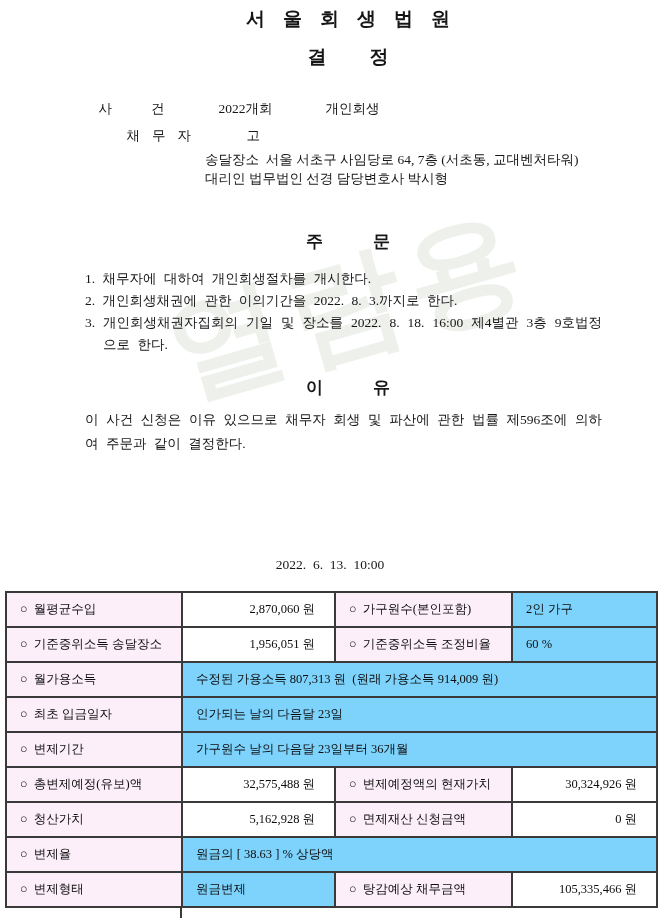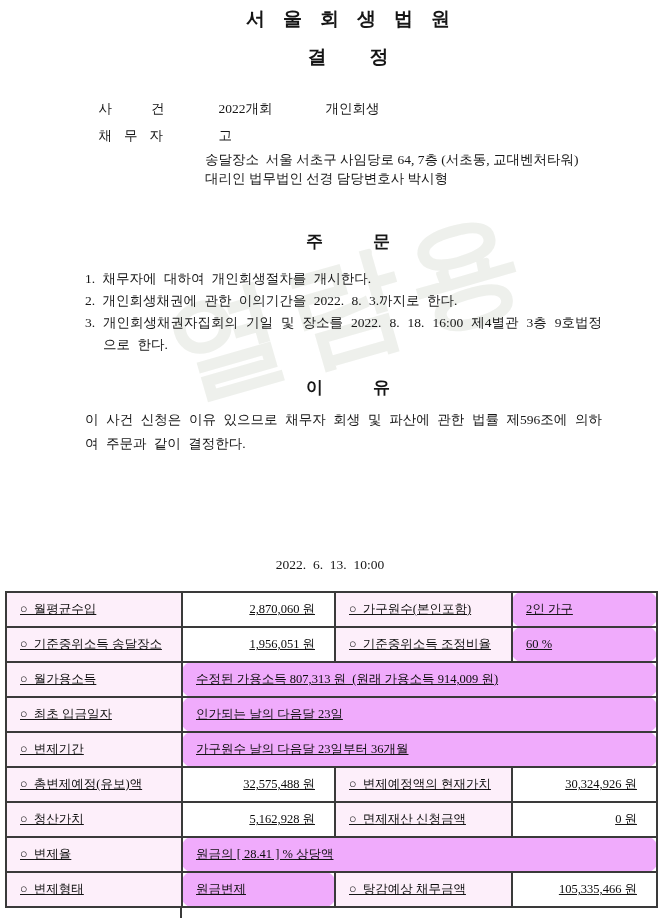--- a/index.html
+++ b/index.html
@@ -22,46 +22,46 @@
   .doc-type span{font-size:19px;font-weight:bold;letter-spacing:43px;margin-right:-43px;}
   .order-heading{top:230px;}
   .reason-heading{top:376px;}
   .order-heading span,.reason-heading span{font-size:17px;font-weight:bold;letter-spacing:50px;margin-right:-50px;}
 
   .case-row{position:absolute;left:85px;font-size:13.5px;white-space:pre;}
   .row-case{top:84px;}
   .row-debtor{top:111px;}
   .field-label{display:inline-block;width:120px;vertical-align:bottom;}
   .ls-case{letter-spacing:39px;}
-  .ls-debtor{letter-spacing:12px;}
+  .ls-debtor{letter-spacing:12px;margin-left:28px;}
   .case-type{margin-left:53px;margin-top:32px;}
 
   .service{position:absolute;left:205px;top:150px;font-size:13.5px;line-height:19px;}
   .service div{white-space:pre;}
 
   .order-list{position:absolute;left:85px;top:268px;width:517px;font-size:13.5px;line-height:22px;
     text-align:justify;word-break:break-all;word-spacing:4px;}
   .order-item{padding-left:18px;text-indent:-18px;}
 
   .reason-body{position:absolute;left:85px;top:408px;width:517px;font-size:13.5px;line-height:24px;
     text-align:justify;word-break:break-all;word-spacing:4px;}
 
   .datetime{position:absolute;top:557px;left:0;right:0;text-align:center;font-size:13.5px;white-space:pre;}
 
   .watermark{position:absolute;left:165px;top:228px;font-size:115px;font-weight:bold;
     color:rgba(150,160,138,0.16);transform:rotate(-16deg);letter-spacing:8px;white-space:pre;
     pointer-events:none;z-index:0;}
 
   table.fin{position:absolute;left:5px;top:591px;width:651px;border-collapse:collapse;table-layout:fixed;
-    font-size:12.5px;z-index:1;background:#fff;text-decoration:underline;}
+    font-size:12.5px;z-index:1;background:#fff;}
   table.fin td{border:2px solid var(--border_col);height:33px;vertical-align:middle;overflow:hidden;
     white-space:pre;color:#0d0d0d;}
   td.lbl{background:var(--label_bg);text-align:left;padding:0 4px 0 13px;}
   td.num{background:#fff;text-align:right;padding:0 19px 0 4px;}
-  td.txt{background:#f0abfc;text-align:left;padding:0 4px 0 13px;border-radius:10px;}
+  td.txt{background:#7dd3fc;text-align:left;padding:0 4px 0 13px;}
   .table-cut{position:absolute;left:180px;top:908px;width:2px;height:10px;background:var(--border_col);z-index:1;}
 </style>
 </head>
 <body>
 
 <div class="page">
 
   <div class="watermark">열람용</div>
 
   <div class="center-row court-name">
@@ -142,21 +142,21 @@
         <td class="num">30,324,926 원</td>
       </tr>
       <tr>
         <td class="lbl">○  청산가치</td>
         <td class="num">5,162,928 원</td>
         <td class="lbl">○  면제재산 신청금액</td>
         <td class="num">0 원</td>
       </tr>
       <tr>
         <td class="lbl">○  변제율</td>
-        <td class="txt" colspan="3">원금의 [ 28.41 ] % 상당액</td>
+        <td class="txt" colspan="3">원금의 [ 38.63 ] % 상당액</td>
       </tr>
       <tr>
         <td class="lbl">○  변제형태</td>
         <td class="txt">원금변제</td>
         <td class="lbl">○  탕감예상 채무금액</td>
         <td class="num">105,335,466 원</td>
       </tr>
     </tbody>
   </table>
 

